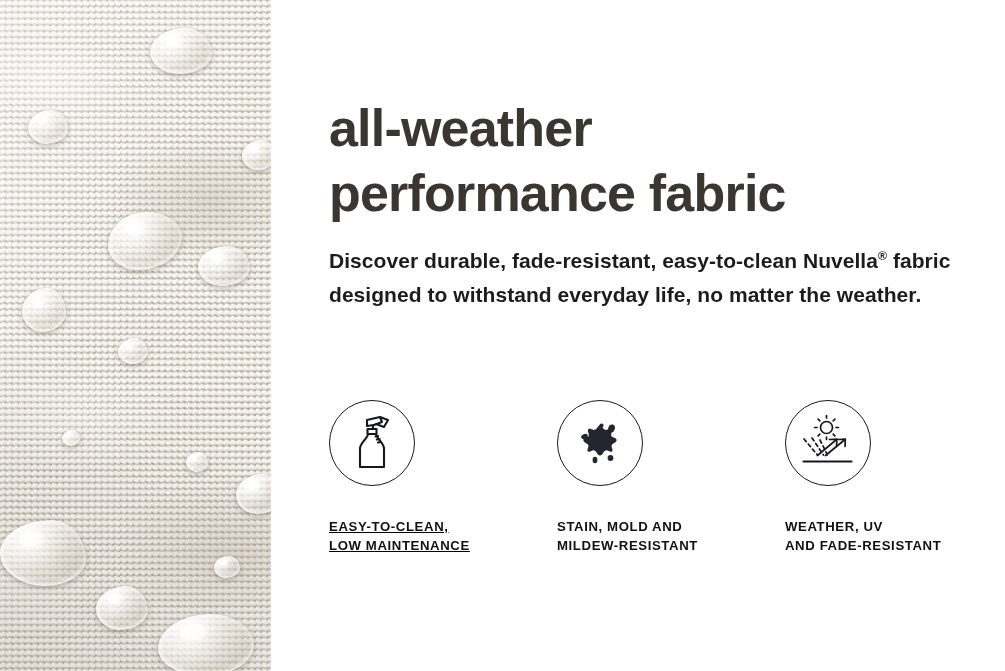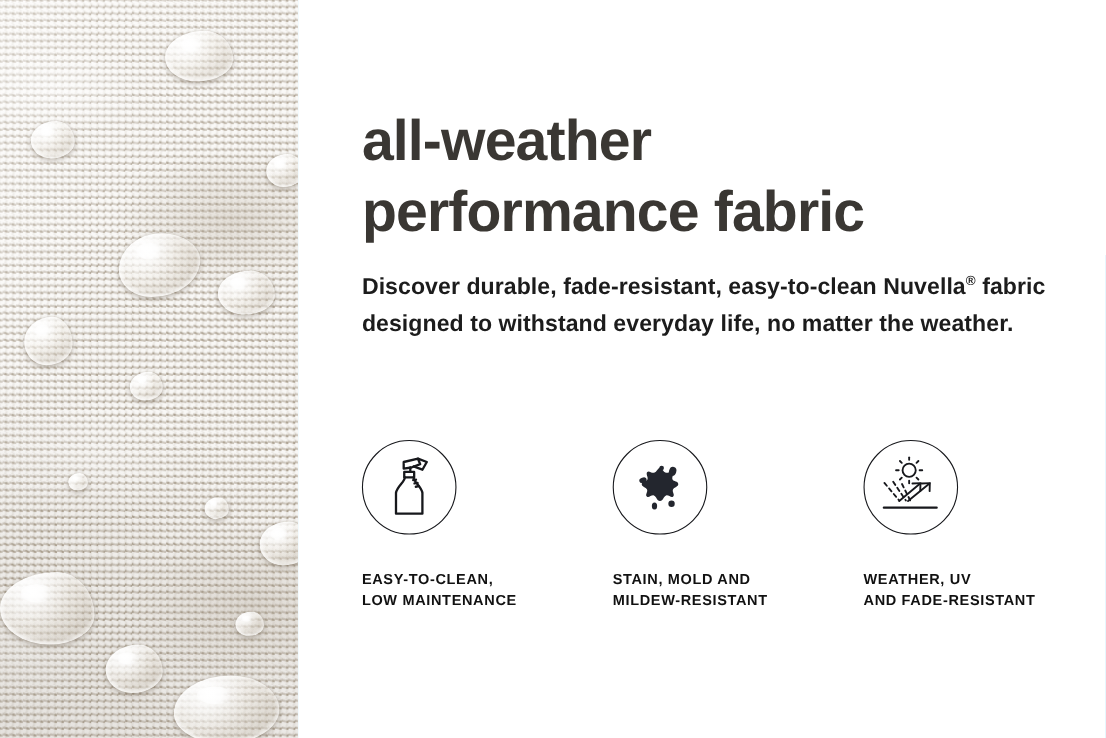--- a/index.html
+++ b/index.html
@@ -12,21 +12,21 @@
     height: 671px;
     overflow: hidden;
     font-family: "Liberation Sans", sans-serif;
     -webkit-font-smoothing: antialiased;
   }
 
   .promo-banner {
     position: relative;
     width: 1005px;
     height: 671px;
-    background: #7dd3fc;
+    background: #0369a1;
   }
 
   
   .photo-panel {
     position: absolute;
     left: 0;
     top: 0;
     width: 271px;
     height: 671px;
     overflow: hidden;
@@ -169,21 +169,21 @@
     left: 58px;
     top: 400px;
     width: 676px;
     height: 180px;
   }
   .feature {
     position: absolute;
     top: 0;
     width: 200px;
   }
-  .feature-1 { left: 0px; }
+  .feature-1 { left: 0px; text-decoration: underline; }
   .feature-2 { left: 228px; }
   .feature-3 { left: 456px; }
 
   .feature-badge {
     width: 86px;
     height: 86px;
     border: 1.6px solid #17181c;
     border-radius: 50%;
     box-sizing: border-box;
     display: flex;

